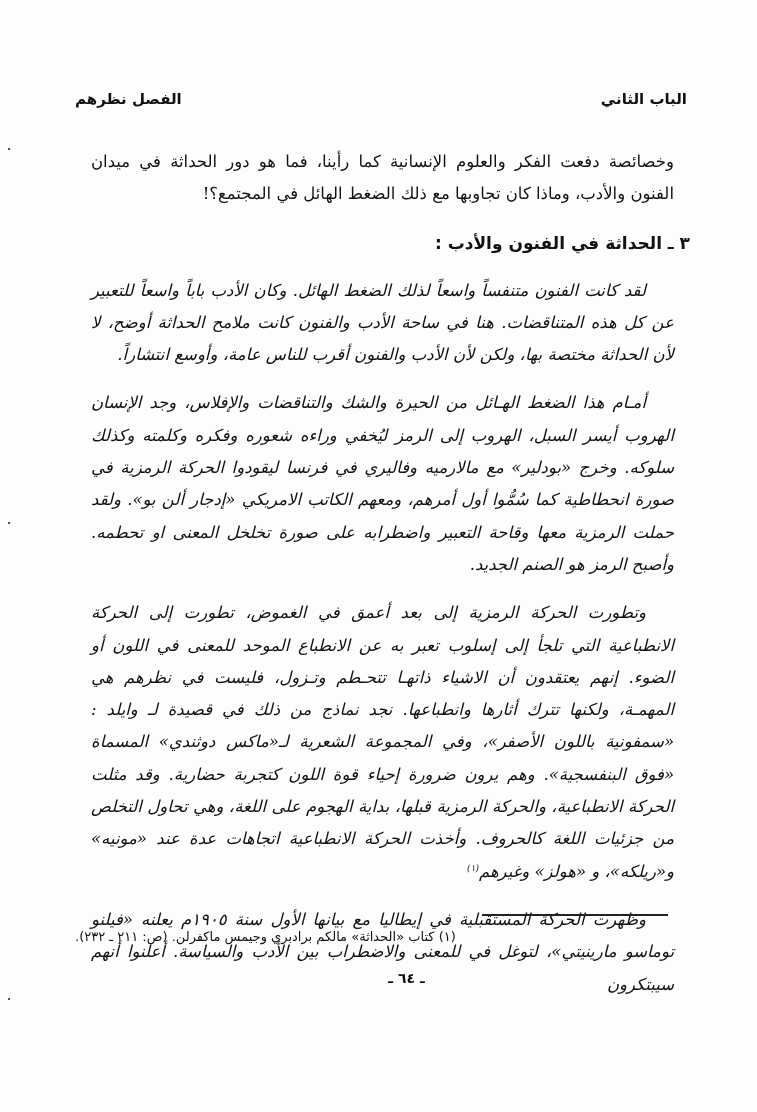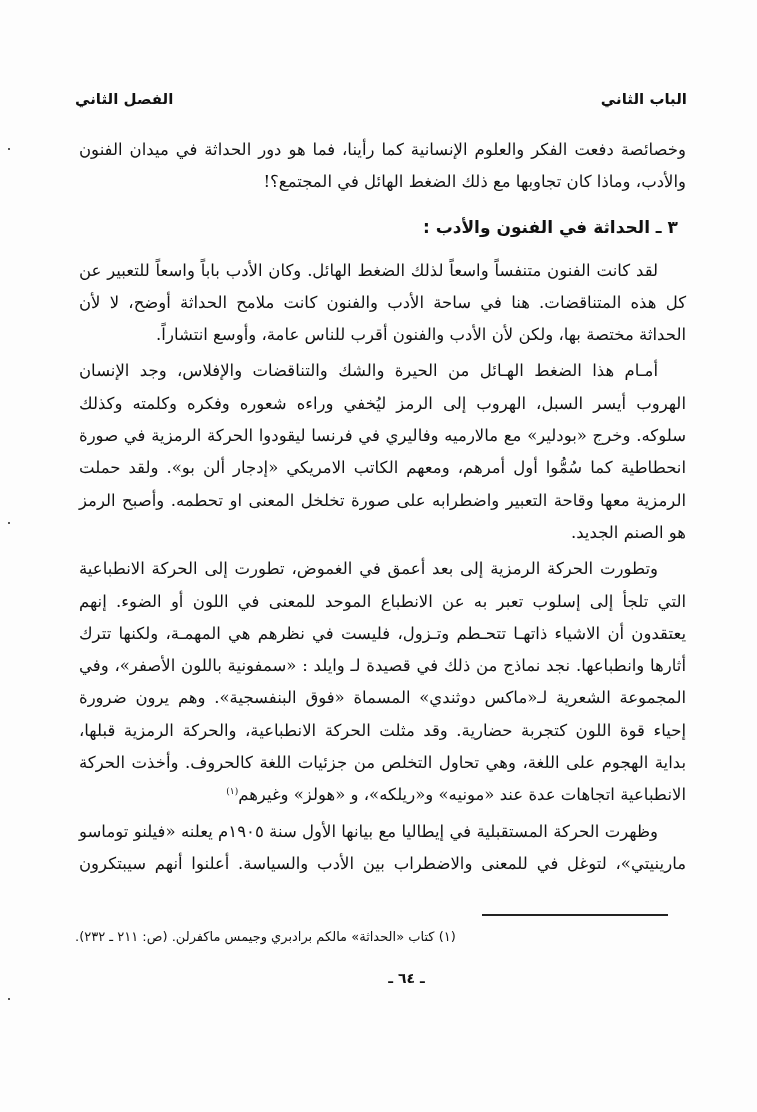--- a/index.html
+++ b/index.html
@@ -40,34 +40,35 @@
       top: 130px;
       left: 75px;
       width: 615px;
       direction: rtl;
       text-align: justify;
       text-align-last: right;
       font-size: 16.5px;
       line-height: 32.3px;
     }
     .body-text p {
-      margin: 4px;
+      margin: 16px;
       text-indent: 0;
     }
     .body-text p.indent {
       text-indent: 28px;
+      font-style: italic;
     }
     .body-text p.last-line-justify {
       text-align-last: justify;
     }
     .section-heading {
       font-family: "DejaVu Sans", "Liberation Sans", sans-serif;
       font-weight: bold;
       font-size: 17px;
-      margin: 12px;
+      margin: 0;
       line-height: 32px;
     }
     sup.fn-ref {
       font-size: 9px;
       vertical-align: super;
       line-height: 0;
     }
     .footnote-rule {
       position: absolute;
       top: 914px;
@@ -106,21 +107,21 @@
       background: #555;
     }
   </style>
 </head>
 <body>
 
 <div class="page">
 
   <div class="running-header">
     <span>الباب الثاني</span>
-    <span>الفصل الثاني</span>
+    <span>الفصل نظرهم</span>
   </div>
 
   <div class="body-text">
     <p>وخصائصة دفعت الفكر والعلوم الإنسانية كما رأينا، فما هو دور الحداثة في ميدان الفنون والأدب، وماذا كان تجاوبها مع ذلك الضغط الهائل في المجتمع؟!</p>
     <h2 class="section-heading">٣ ـ الحداثة في الفنون والأدب :</h2>
     <p class="indent">لقد كانت الفنون متنفساً واسعاً لذلك الضغط الهائل. وكان الأدب باباً واسعاً للتعبير عن كل هذه المتناقضات. هنا في ساحة الأدب والفنون كانت ملامح الحداثة أوضح، لا لأن الحداثة مختصة بها، ولكن لأن الأدب والفنون أقرب للناس عامة، وأوسع انتشاراً.</p>
     <p class="indent">أمـام هذا الضغط الهـائل من الحيرة والشك والتناقضات والإفلاس، وجد الإنسان الهروب أيسر السبل، الهروب إلى الرمز ليُخفي وراءه شعوره وفكره وكلمته وكذلك سلوكه. وخرج «بودلير» مع مالارميه وفاليري في فرنسا ليقودوا الحركة الرمزية في صورة انحطاطية كما سُمُّوا أول أمرهم، ومعهم الكاتب الامريكي «إدجار ألن بو». ولقد حملت الرمزية معها وقاحة التعبير واضطرابه على صورة تخلخل المعنى او تحطمه. وأصبح الرمز هو الصنم الجديد.</p>
     <p class="indent"><span>وتطورت الحركة الرمزية إلى بعد أعمق في الغموض، تطورت إلى الحركة الانطباعية التي تلجأ إلى إسلوب تعبر به عن الانطباع الموحد للمعنى في اللون أو الضوء. إنهم يعتقدون أن الاشياء ذاتهـا تتحـطم وتـزول، فليست في نظرهم هي المهمـة، ولكنها تترك أثارها وانطباعها. نجد نماذج من ذلك في قصيدة لـ وايلد : «سمفونية باللون الأصفر»، وفي المجموعة الشعرية لـ«ماكس دوثندي» المسماة «فوق البنفسجية». وهم يرون ضرورة إحياء قوة اللون كتجربة حضارية. وقد مثلت الحركة الانطباعية، والحركة الرمزية قبلها، بداية الهجوم على اللغة، وهي تحاول التخلص من جزئيات اللغة كالحروف. وأخذت الحركة الانطباعية اتجاهات عدة عند «مونيه» و«ريلكه»، و «هولز» وغيرهم</span><sup class="fn-ref">(١)</sup></p>
     <p class="indent last-line-justify">وظهرت الحركة المستقبلية في إيطاليا مع بيانها الأول سنة ١٩٠٥م يعلنه «فيلنو توماسو مارينيتي»، لتوغل في للمعنى والاضطراب بين الأدب والسياسة. أعلنوا أنهم سيبتكرون</p>
   </div>

